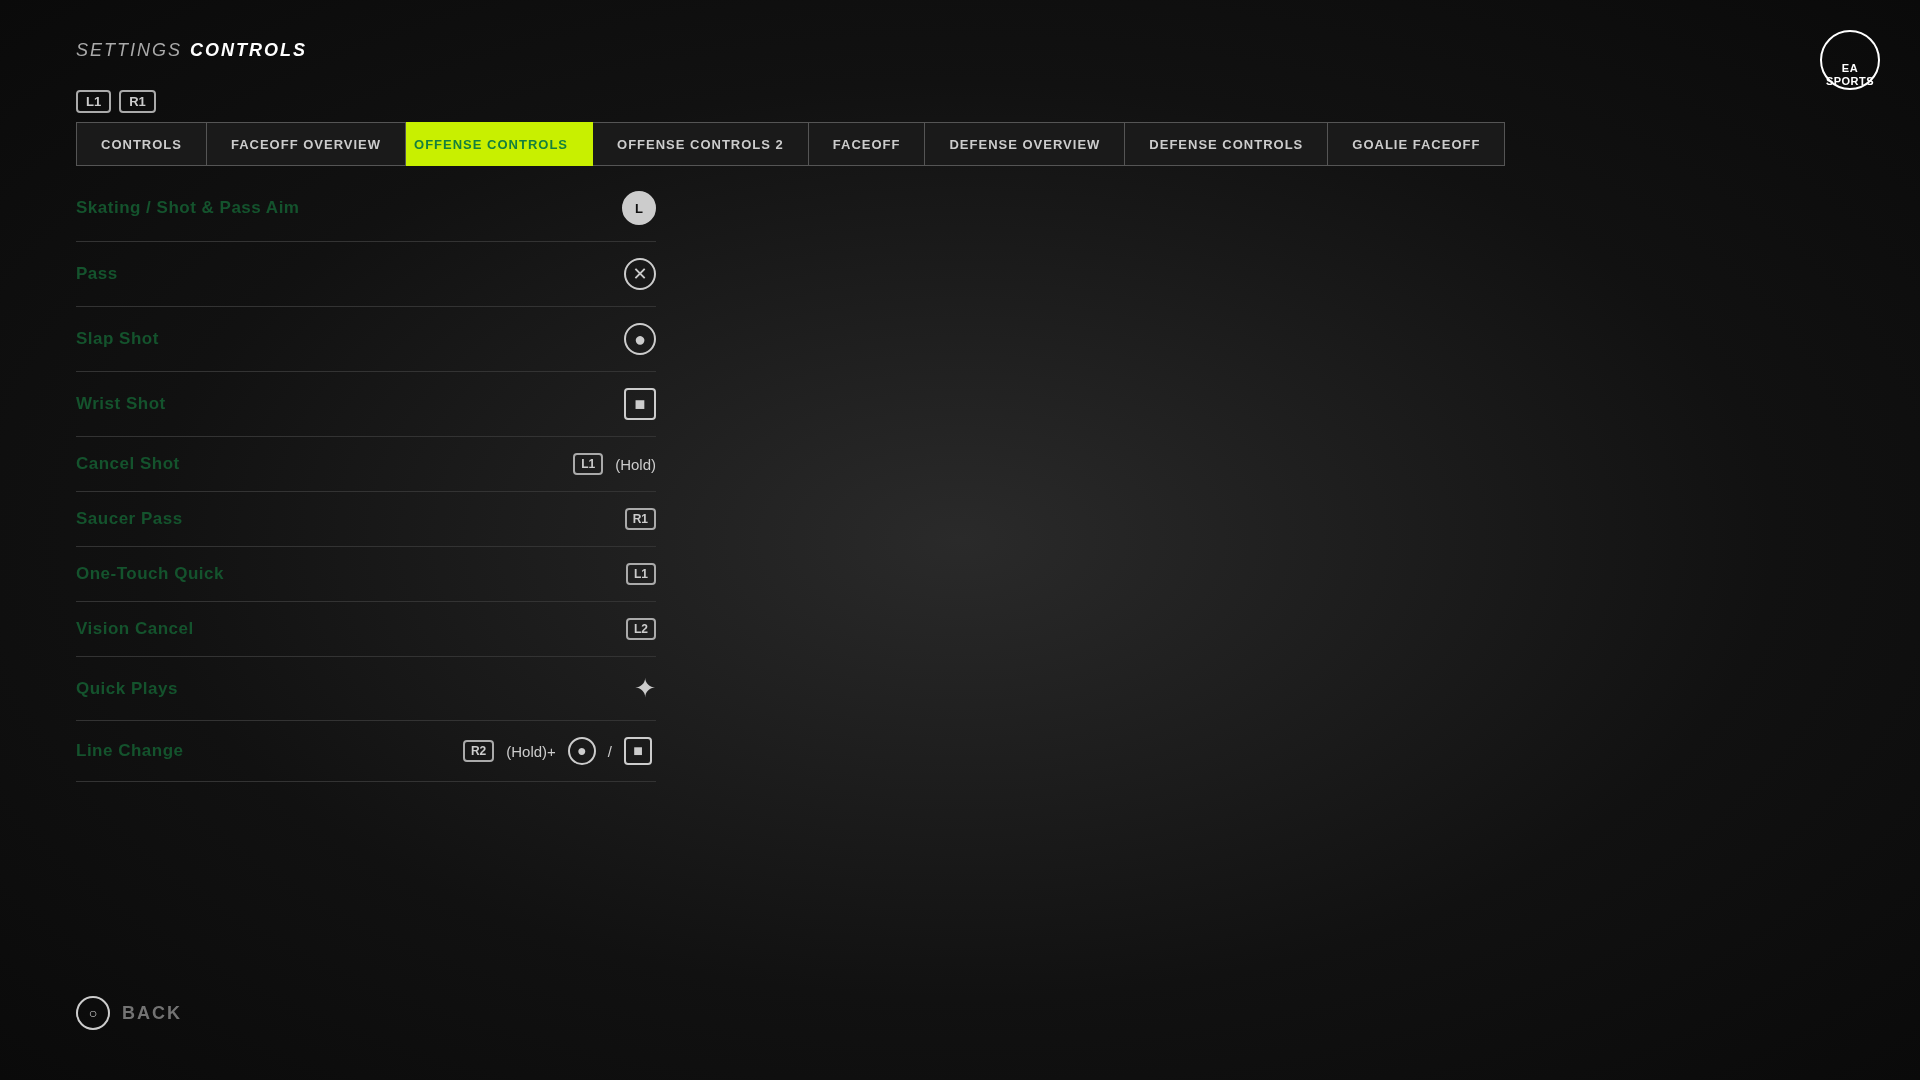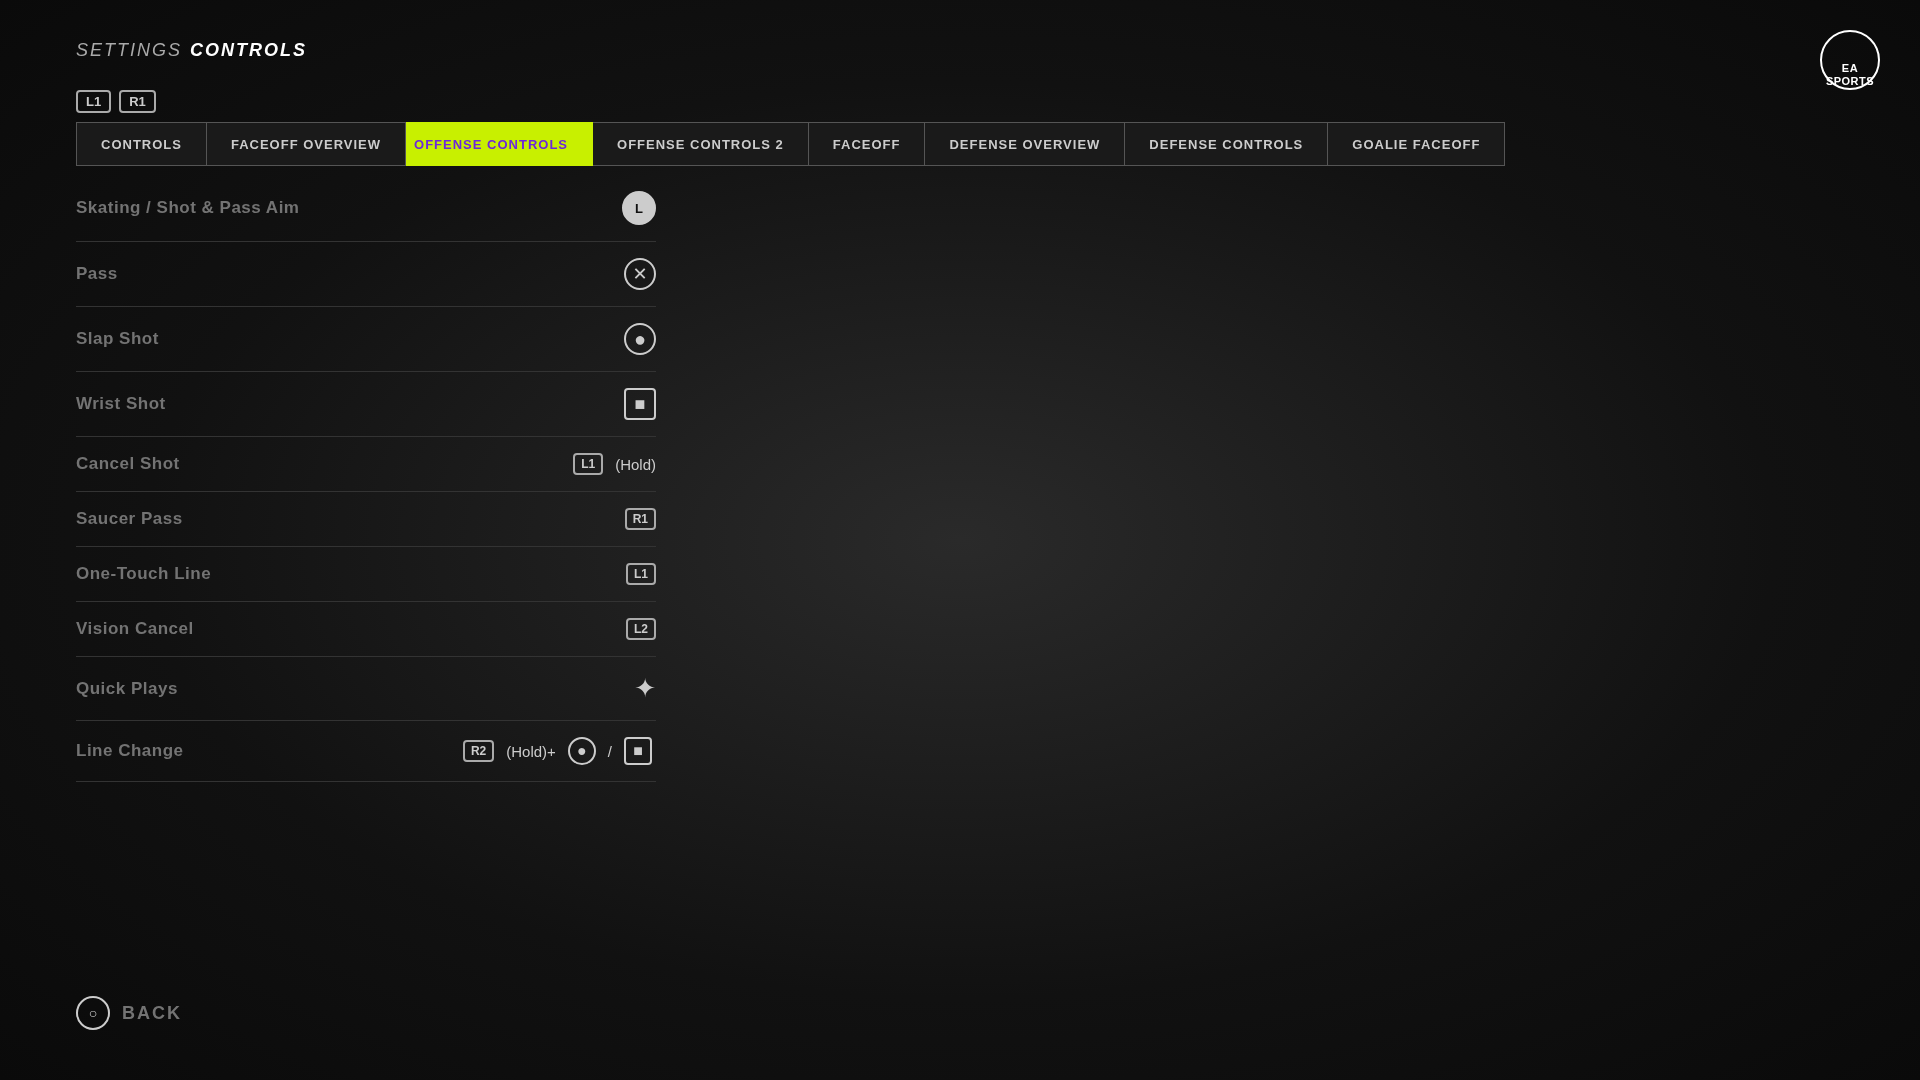--- a/index.html
+++ b/index.html
@@ -100,21 +100,21 @@
       letter-spacing: 1px;
       color: #cccccc;
       background: #1a1a1a;
       cursor: pointer;
       white-space: nowrap;
       height: 44px;
     }
 
     .tab.active {
       background: #c8f000;
-      color: #6d28d9;
+      color: #15803d;
       border-color: #c8f000;
       padding-left: 8px;
     }
 
     .tab:not(:first-child) {
       border-left: none;
     }
 
     
     .controls-list {
@@ -128,21 +128,21 @@
       display: flex;
       align-items: center;
       justify-content: space-between;
       padding: 16px 0;
       border-bottom: 1px solid #333333;
     }
 
     .control-name {
       font-size: 17px;
       font-weight: bold;
-      color: #737373;
+      color: #14532d;
       letter-spacing: 0.5px;
     }
 
     .control-input {
       display: flex;
       align-items: center;
       gap: 8px;
     }
 
     .btn-tag {
@@ -264,21 +264,21 @@
   </div>
 
   <div class="control-row">
     <span class="control-name">Saucer Pass</span>
     <div class="control-input">
       <div class="btn-tag">R1</div>
     </div>
   </div>
 
   <div class="control-row">
-    <span class="control-name">One-Touch Line</span>
+    <span class="control-name">One-Touch Quick</span>
     <div class="control-input">
       <div class="btn-tag">L1</div>
     </div>
   </div>
 
   <div class="control-row">
     <span class="control-name">Vision Cancel</span>
     <div class="control-input">
       <div class="btn-tag">L2</div>
     </div>

